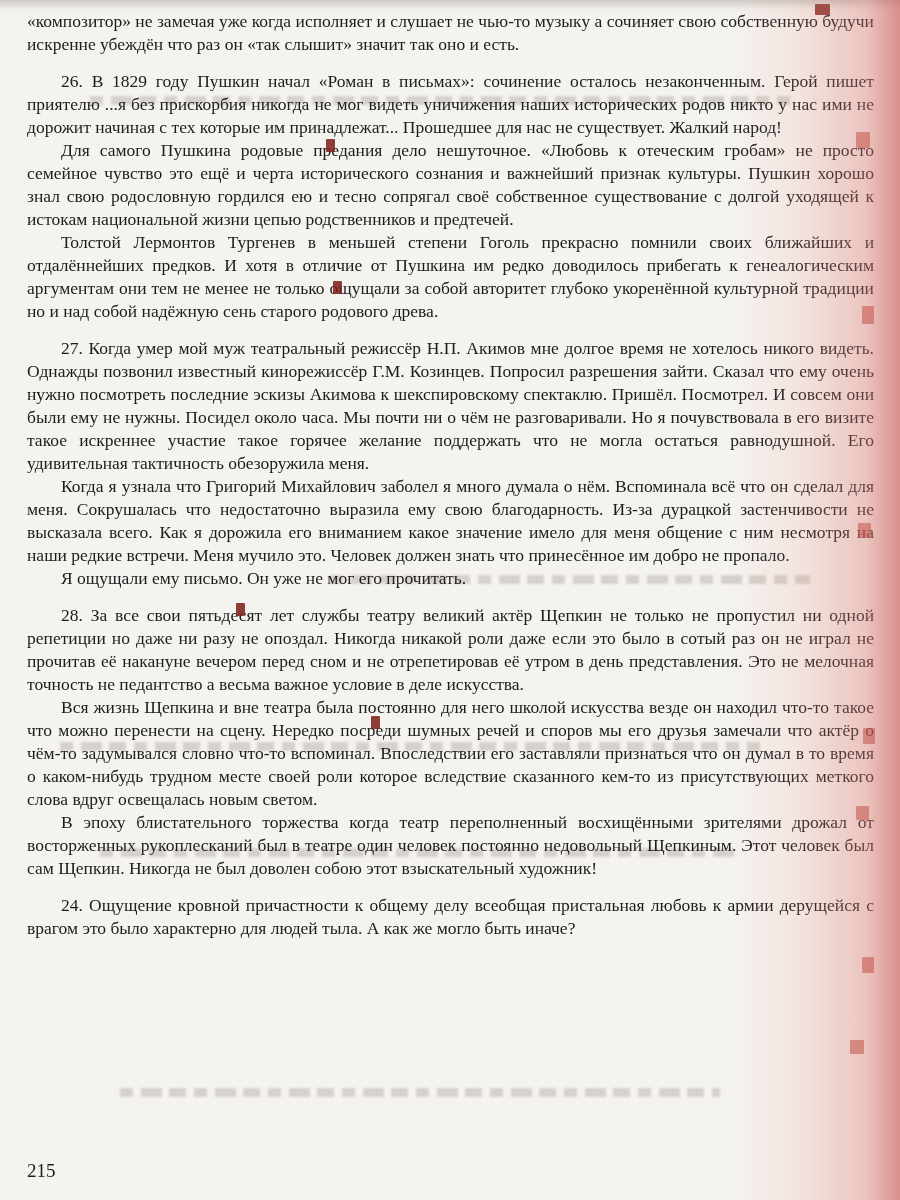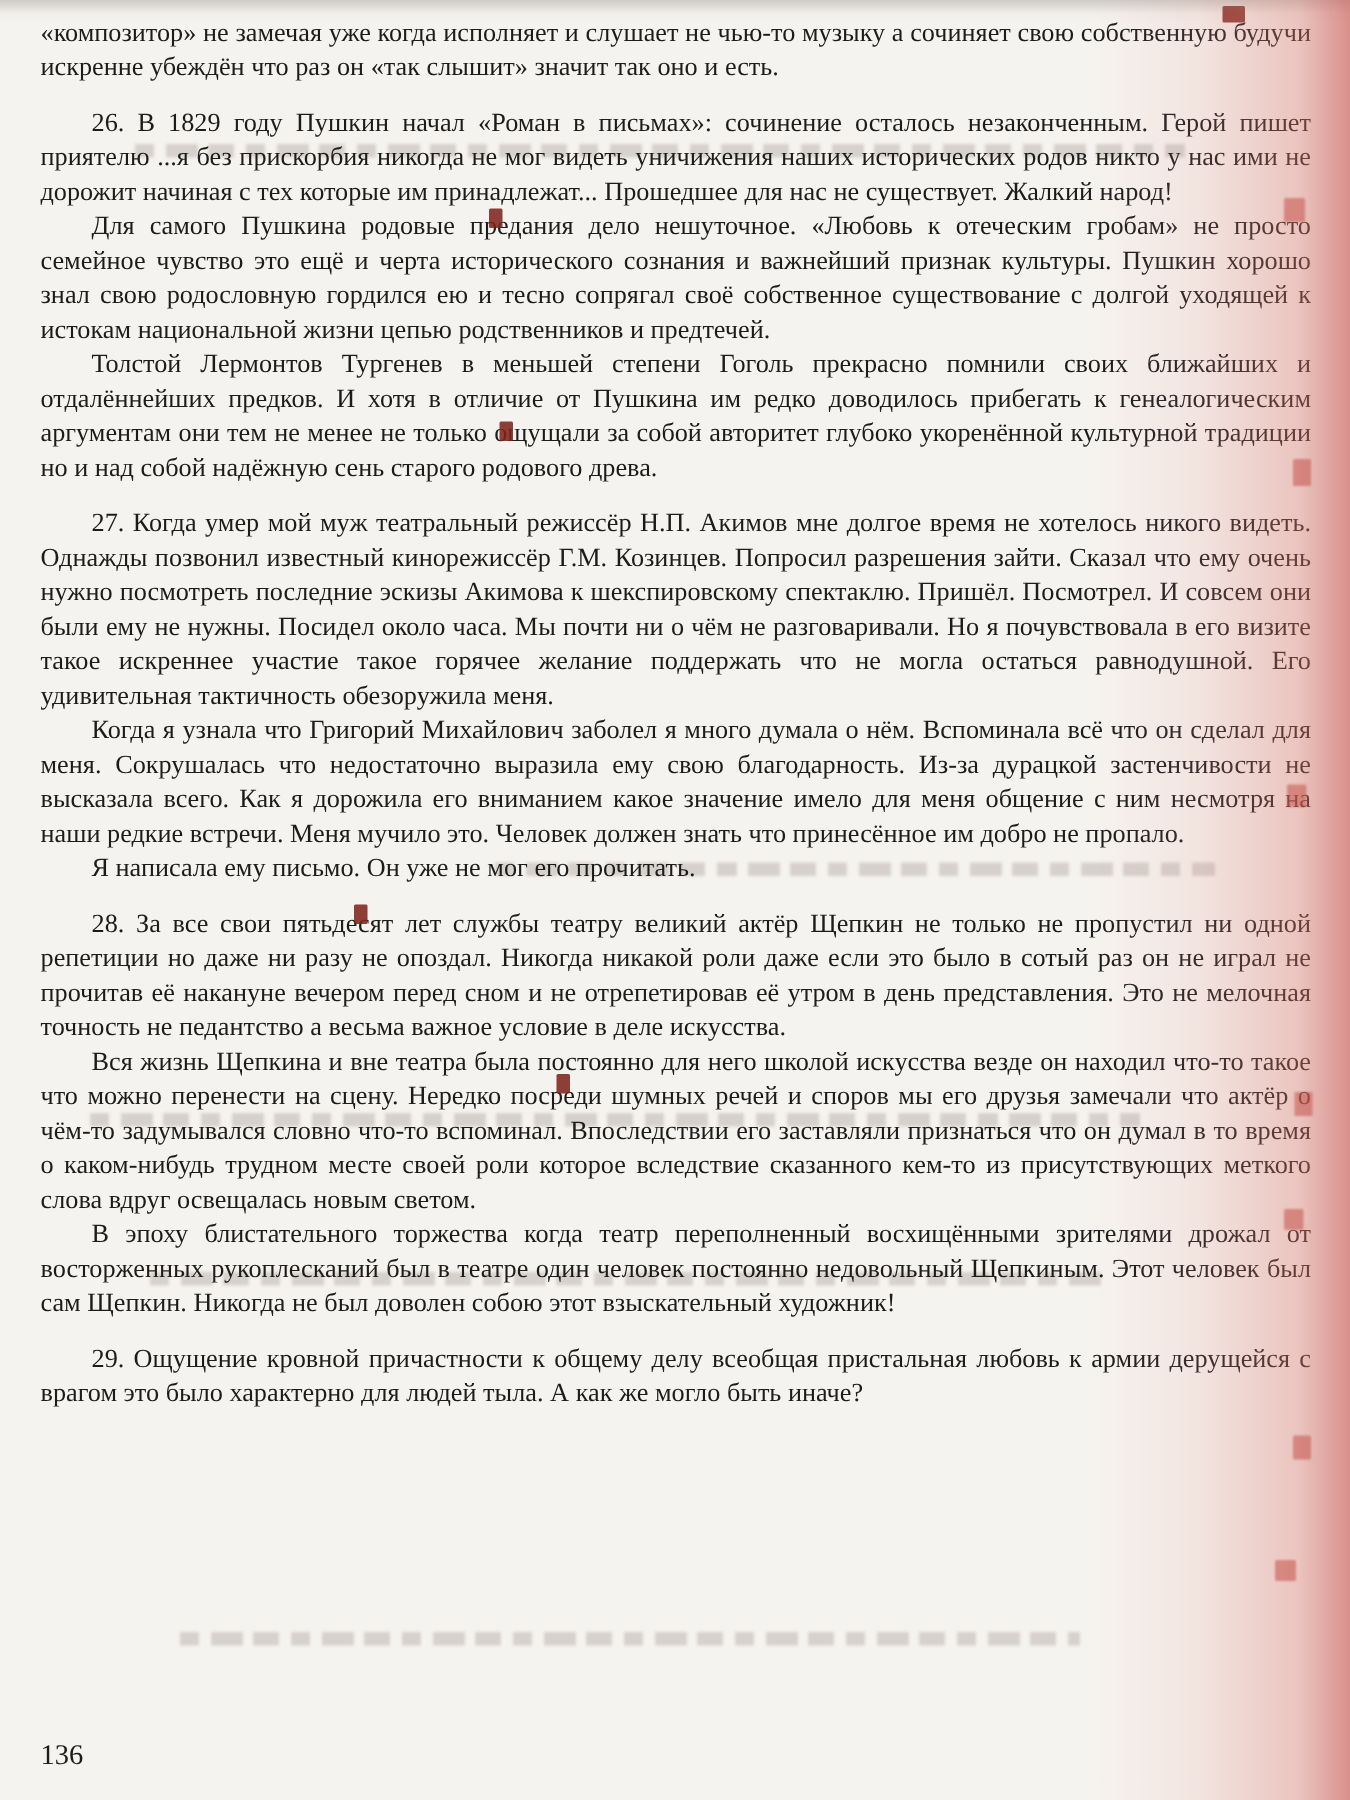--- a/index.html
+++ b/index.html
@@ -107,37 +107,37 @@
   <div class="bleed" style="left:100px; top:848px;  width:640px;"></div>
   <div class="bleed" style="left:120px; top:1088px; width:600px;"></div>
 
   <div class="text-block">
     <p class="para no-indent"><span>«композитор» не замечая уже когда исполняет и слушает не чью-то музыку а сочиняет свою собственную будучи искренне убеждён что раз он «так слышит» значит так оно и есть.</span></p>
     <p class="para gap"><b class="ex-num">26.</b> <span>В 1829 году Пушкин начал «Роман в письмах»: сочинение осталось незаконченным. Герой пишет приятелю ...я без прискорбия никогда не мог видеть уничижения наших исторических родов никто у нас ими не дорожит начиная с тех которые им принадлежат... Прошедшее для нас не существует. Жалкий народ!</span></p>
     <p class="para"><span>Для самого Пушкина родовые предания дело нешуточное. «Любовь к отеческим гробам» не просто семейное чувство это ещё и черта исторического сознания и важнейший признак культуры. Пушкин хорошо знал свою родословную гордился ею и тесно сопрягал своё собственное существование с долгой уходящей к истокам национальной жизни цепью родственников и предтечей.</span></p>
     <p class="para"><span>Толстой Лермонтов Тургенев в меньшей степени Гоголь прекрасно помнили своих ближайших и отдалённейших предков. И хотя в отличие от Пушкина им редко доводилось прибегать к генеалогическим аргументам они тем не менее не только ощущали за собой авторитет глубоко укоренённой культурной традиции но и над собой надёжную сень старого родового древа.</span></p>
     <p class="para gap"><b class="ex-num">27.</b> <span>Когда умер мой муж театральный режиссёр Н.П. Акимов мне долгое время не хотелось никого видеть. Однажды позвонил известный кинорежиссёр Г.М. Козинцев. Попросил разрешения зайти. Сказал что ему очень нужно посмотреть последние эскизы Акимова к шекспировскому спектаклю. Пришёл. Посмотрел. И совсем они были ему не нужны. Посидел около часа. Мы почти ни о чём не разговаривали. Но я почувствовала в его визите такое искреннее участие такое горячее желание поддержать что не могла остаться равнодушной. Его удивительная тактичность обезоружила меня.</span></p>
     <p class="para"><span>Когда я узнала что Григорий Михайлович заболел я много думала о нём. Вспоминала всё что он сделал для меня. Сокрушалась что недостаточно выразила ему свою благодарность. Из-за дурацкой застенчивости не высказала всего. Как я дорожила его вниманием какое значение имело для меня общение с ним несмотря на наши редкие встречи. Меня мучило это. Человек должен знать что принесённое им добро не пропало.</span></p>
-    <p class="para"><span>Я написала ему письмо. Он уже не мог его прочитать.</span></p>
+    <p class="para"><span>Я ощущали ему письмо. Он уже не мог его прочитать.</span></p>
     <p class="para gap"><b class="ex-num">28.</b> <span>За все свои пятьдесят лет службы театру великий актёр Щепкин не только не пропустил ни одной репетиции но даже ни разу не опоздал. Никогда никакой роли даже если это было в сотый раз он не играл не прочитав её накануне вечером перед сном и не отрепетировав её утром в день представления. Это не мелочная точность не педантство а весьма важное условие в деле искусства.</span></p>
     <p class="para"><span>Вся жизнь Щепкина и вне театра была постоянно для него школой искусства везде он находил что-то такое что можно перенести на сцену. Нередко посреди шумных речей и споров мы его друзья замечали что актёр о чём-то задумывался словно что-то вспоминал. Впоследствии его заставляли признаться что он думал в то время о каком-нибудь трудном месте своей роли которое вследствие сказанного кем-то из присутствующих меткого слова вдруг освещалась новым светом.</span></p>
     <p class="para"><span>В эпоху блистательного торжества когда театр переполненный восхищёнными зрителями дрожал от восторженных рукоплесканий был в театре один человек постоянно недовольный Щепкиным. Этот человек был сам Щепкин. Никогда не был доволен собою этот взыскательный художник!</span></p>
-    <p class="para gap"><b class="ex-num">29.</b> <span>Ощущение кровной причастности к общему делу всеобщая пристальная любовь к армии дерущейся с врагом это было характерно для людей тыла. А как же могло быть иначе?</span></p>
+    <p class="para gap"><b class="ex-num">24.</b> <span>Ощущение кровной причастности к общему делу всеобщая пристальная любовь к армии дерущейся с врагом это было характерно для людей тыла. А как же могло быть иначе?</span></p>
   </div>
 
   <i class="mark" style="left:815px; top:4px;   width:15px; height:11px;"></i>
   <i class="mark" style="left:326px; top:139px; width:9px;  height:13px;"></i>
   <i class="mark" style="left:333px; top:281px; width:9px;  height:13px;"></i>
   <i class="mark" style="left:236px; top:603px; width:9px;  height:13px;"></i>
   <i class="mark" style="left:371px; top:716px; width:9px;  height:13px;"></i>
 
   <i class="mark edge" style="left:856px; top:132px; width:14px; height:16px;"></i>
   <i class="mark edge" style="left:862px; top:306px; width:12px; height:18px;"></i>
   <i class="mark edge" style="left:858px; top:523px; width:13px; height:15px;"></i>
   <i class="mark edge" style="left:863px; top:728px; width:12px; height:16px;"></i>
   <i class="mark edge" style="left:856px; top:806px; width:13px; height:14px;"></i>
   <i class="mark edge" style="left:862px; top:957px; width:12px; height:16px;"></i>
   <i class="mark edge" style="left:850px; top:1040px; width:14px; height:14px;"></i>
 
-  <div class="page-number">136</div>
+  <div class="page-number">215</div>
 
   <div class="pink-edge"></div>
 </div>
 
 </body></html>

